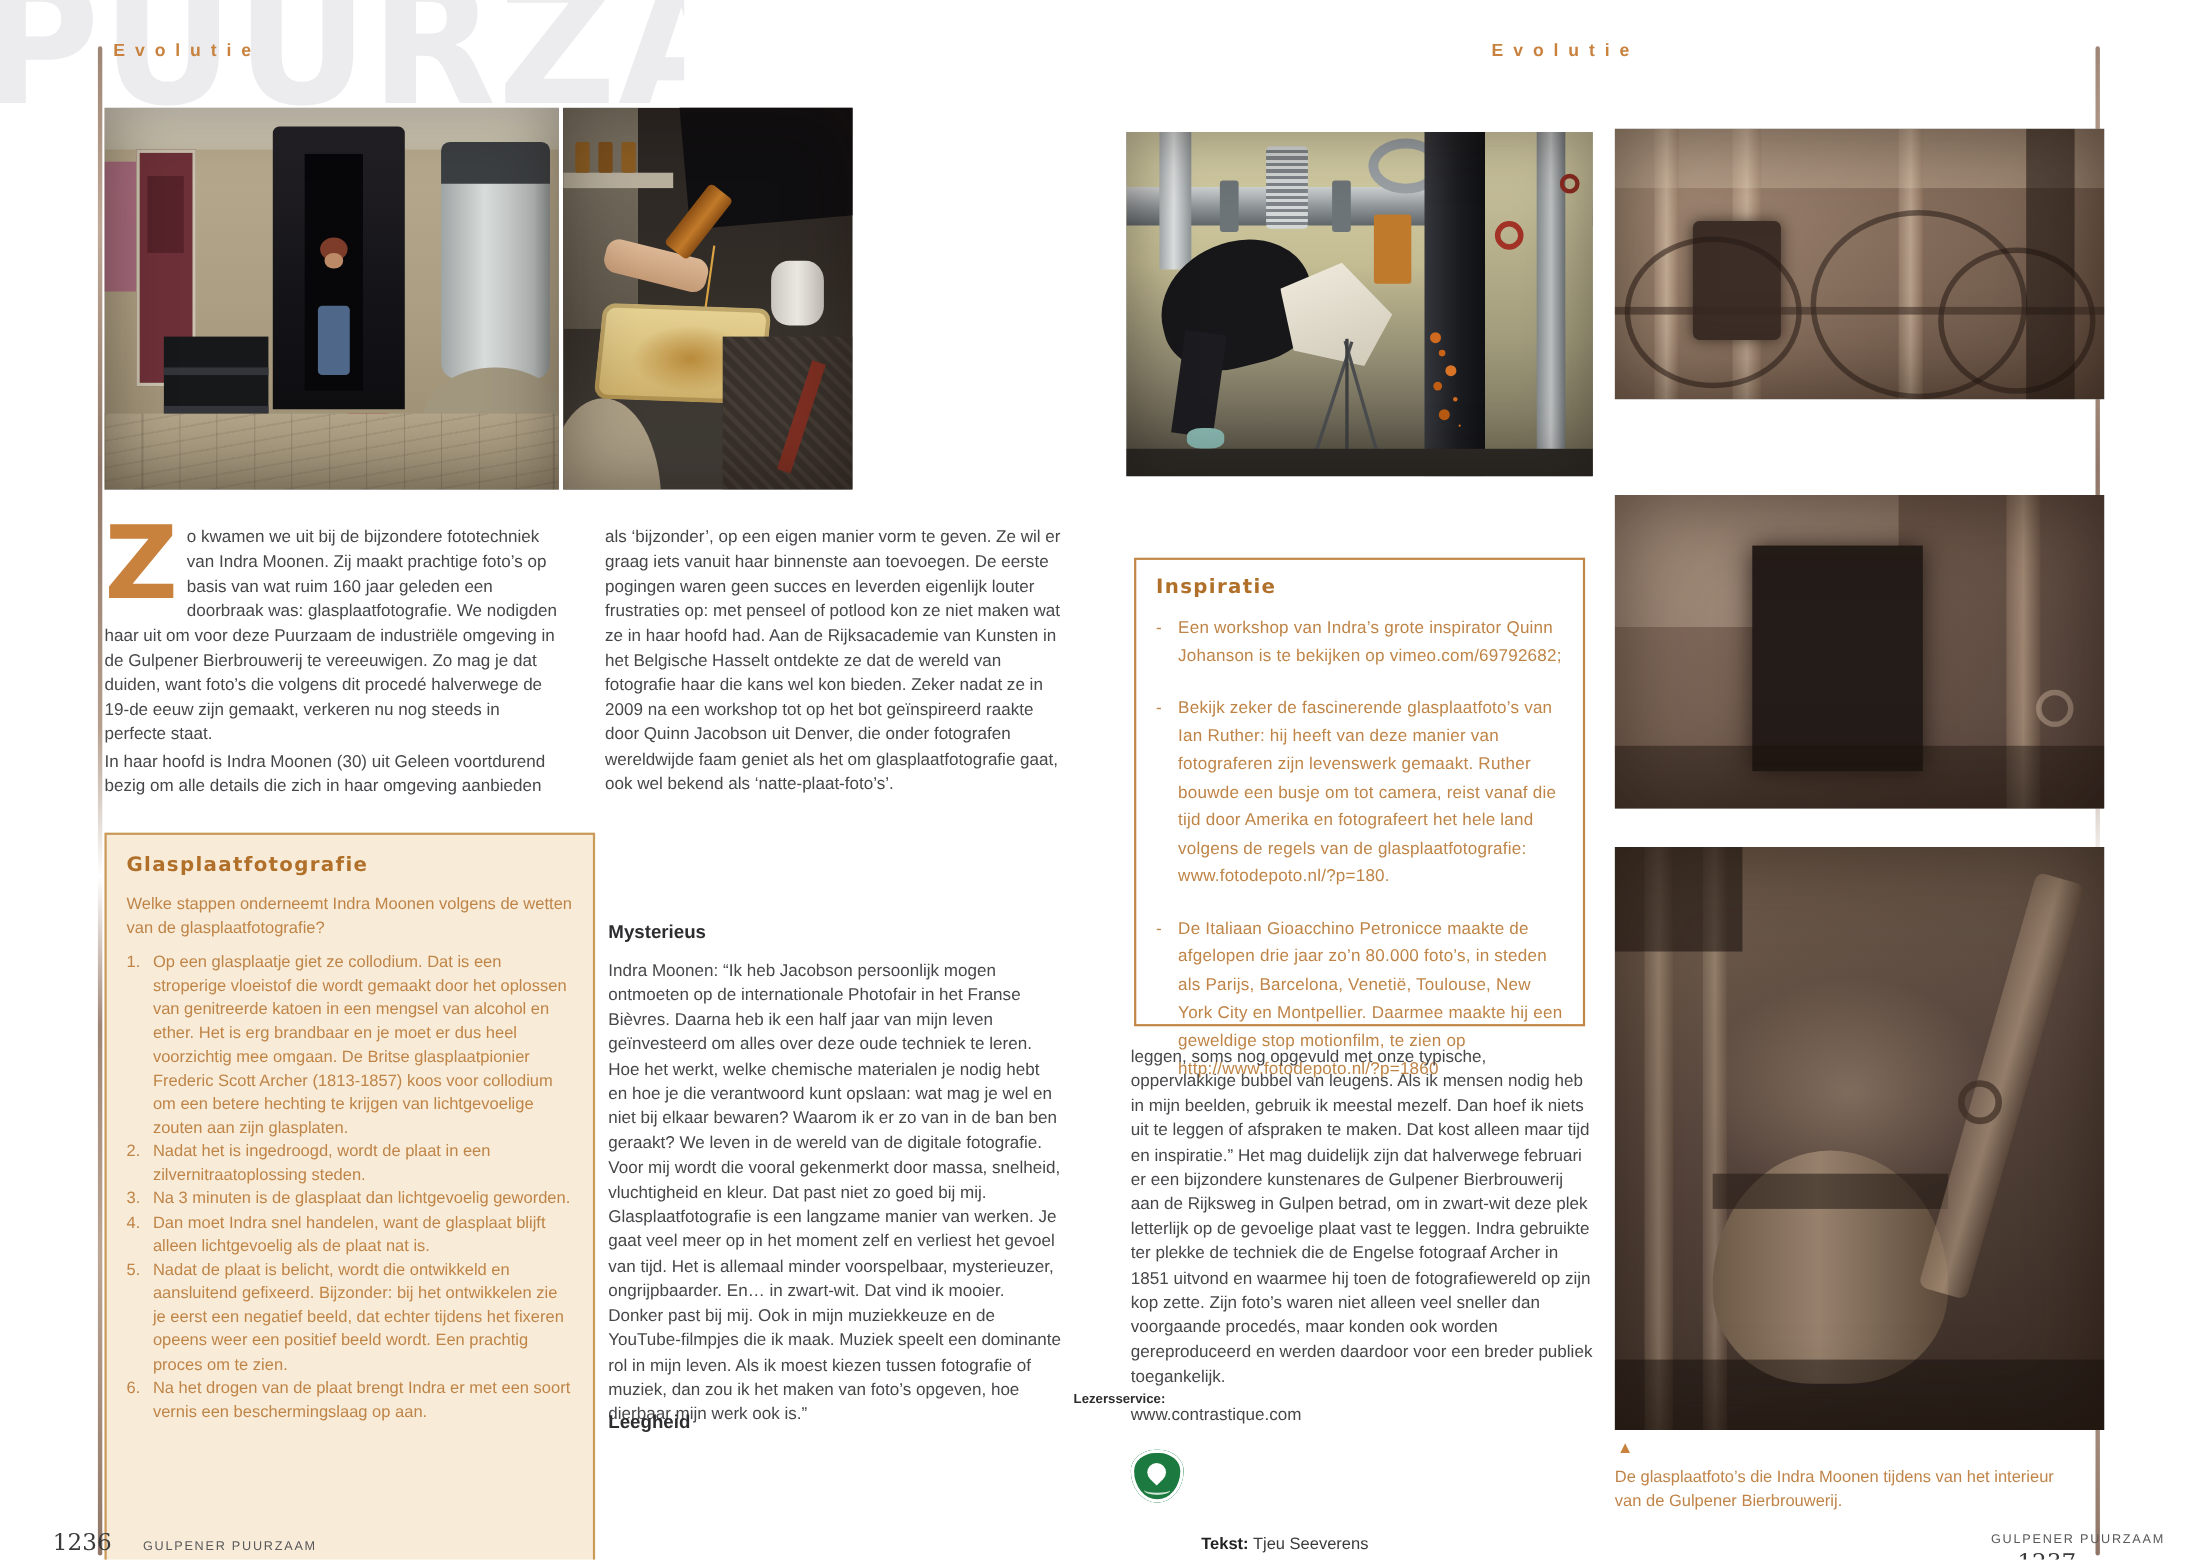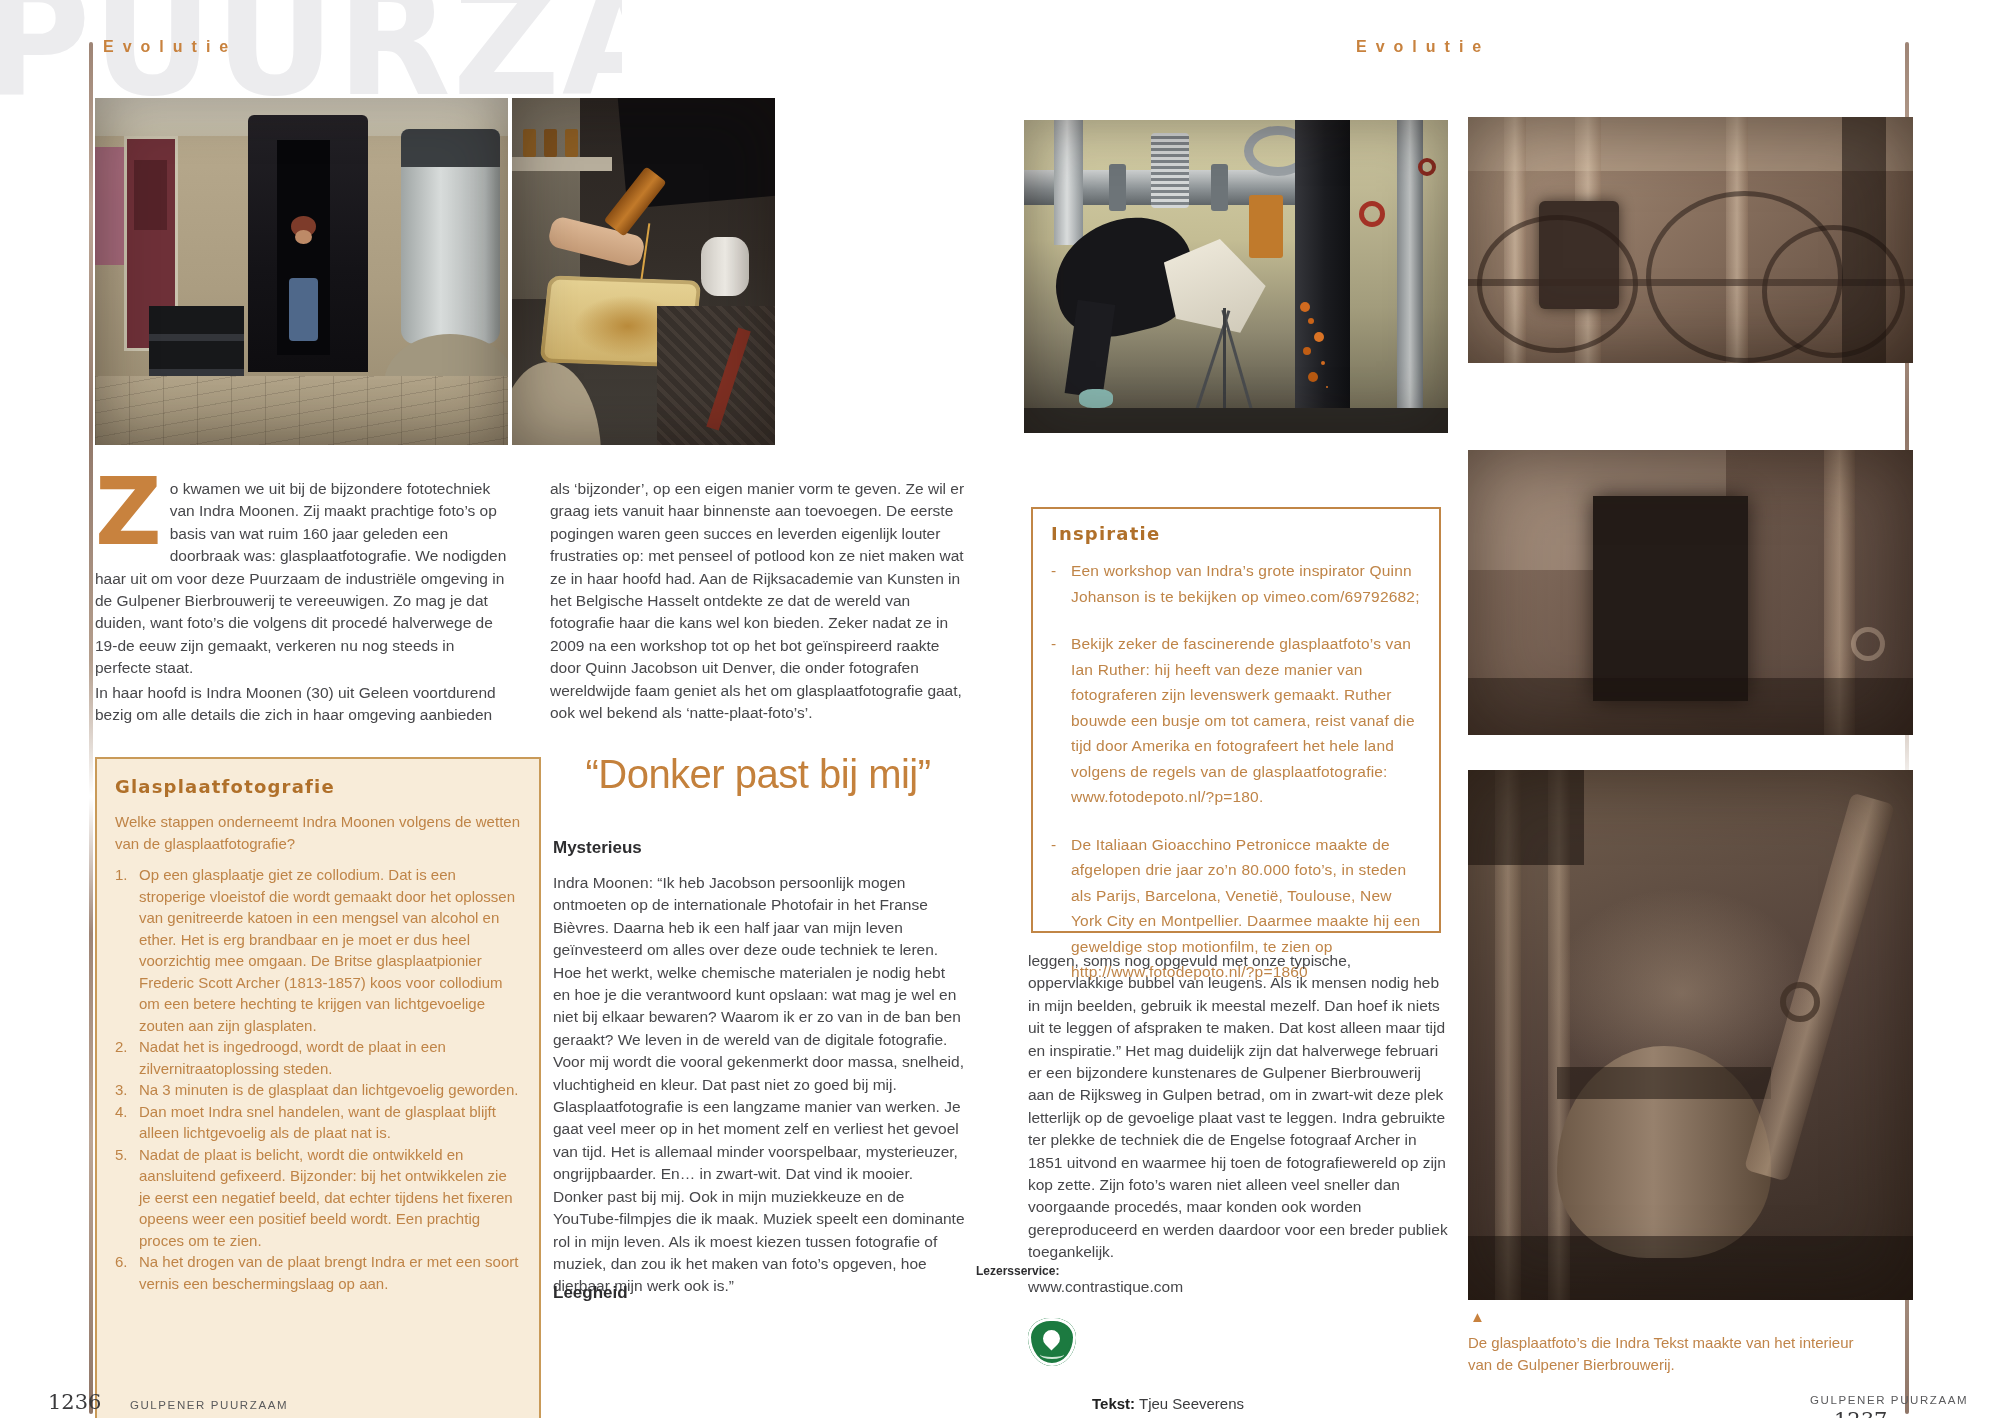--- a/index.html
+++ b/index.html
@@ -180,21 +180,20 @@
     <div class="sepia-vig"></div>
   </div>
 
   <div class="abs body" style="left:95px;top:478px;width:416px;">
     <span class="dropcap">Z</span><span>o kwamen we uit bij de bijzondere fototechniek van Indra Moonen. Zij maakt prachtige foto’s op basis van wat ruim 160 jaar geleden een doorbraak was: glasplaatfotografie. We nodigden haar uit om voor deze Puurzaam de industriële omgeving in de Gulpener Bierbrouwerij te vereeuwigen. Zo mag je dat duiden, want foto’s die volgens dit procedé halverwege de 19-de eeuw zijn gemaakt, verkeren nu nog steeds in perfecte staat.</span>
   </div>
   <div class="abs body" style="left:95px;top:682px;width:416px;">In haar hoofd is Indra Moonen (30) uit Geleen voortdurend bezig om alle details die zich in haar omgeving aanbieden</div>
 
   <div class="abs body" style="left:550px;top:478px;width:416px;">als ‘bijzonder’, op een eigen manier vorm te geven. Ze wil er graag iets vanuit haar binnenste aan toevoegen. De eerste pogingen waren geen succes en leverden eigenlijk louter frustraties op: met penseel of potlood kon ze niet maken wat ze in haar hoofd had. Aan de Rijksacademie van Kunsten in het Belgische Hasselt ontdekte ze dat de wereld van fotografie haar die kans wel kon bieden. Zeker nadat ze in 2009 na een workshop tot op het bot geïnspireerd raakte door Quinn Jacobson uit Denver, die onder fotografen wereldwijde faam geniet als het om glasplaatfotografie gaat, ook wel bekend als ‘natte-plaat-foto’s’.</div>
 
-  <div class="abs quote" style="left:550px;top:752px;width:416px;text-align:center;">“Donker past bij mij”</div>
 
   <div class="abs h-small" style="left:553px;top:838px;">Mysterieus</div>
   <div class="abs body" style="left:553px;top:872px;width:413px;">Indra Moonen: “Ik heb Jacobson persoonlijk mogen ontmoeten op de internationale Photofair in het Franse Bièvres. Daarna heb ik een half jaar van mijn leven geïnvesteerd om alles over deze oude techniek te leren. Hoe het werkt, welke chemische materialen je nodig hebt en hoe je die verantwoord kunt opslaan: wat mag je wel en niet bij elkaar bewaren? Waarom ik er zo van in de ban ben geraakt? We leven in de wereld van de digitale fotografie. Voor mij wordt die vooral gekenmerkt door massa, snelheid, vluchtigheid en kleur. Dat past niet zo goed bij mij. Glasplaatfotografie is een langzame manier van werken. Je gaat veel meer op in het moment zelf en verliest het gevoel van tijd. Het is allemaal minder voorspelbaar, mysterieuzer, ongrijpbaarder. En… in zwart-wit. Dat vind ik mooier. Donker past bij mij. Ook in mijn muziekkeuze en de YouTube-filmpjes die ik maak. Muziek speelt een dominante rol in mijn leven. Als ik moest kiezen tussen fotografie of muziek, dan zou ik het maken van foto’s opgeven, hoe dierbaar mijn werk ook is.”</div>
 
   <div class="abs h-small" style="left:553px;top:1283px;">Leegheid</div>
 
   <div class="gbox" style="left:95px;top:757px;width:446px;height:680px;padding:17px 18px;">
     <div class="boxtitle">Glasplaatfotografie</div>
     <div class="orangetxt" style="margin-top:14px;">Welke stappen onderneemt Indra Moonen volgens de wetten van de glasplaatfotografie?</div>
     <div style="margin-top:10px;">
@@ -249,21 +248,21 @@
   <div class="badge" style="left:1028px;top:1318px;">
     <div class="drop"></div>
     <div class="swirl"></div>
   </div>
   <div class="abs creditline" style="left:1092px;top:1392px;">
     <div><b>Tekst:</b> <span>Tjeu Seeverens</span></div>
     <div><b>Foto’s:</b> <span>Indra Moonen en Rob Oogstwegel</span></div>
   </div>
 
   <div class="abs tri" style="left:1470px;top:1308px;">▲</div>
-  <div class="abs caption" style="left:1468px;top:1332px;width:400px;">De glasplaatfoto’s die Indra Tekst maakte van het interieur van de Gulpener Bierbrouwerij.</div>
+  <div class="abs caption" style="left:1468px;top:1332px;width:400px;">De glasplaatfoto’s die Indra Moonen tijdens van het interieur van de Gulpener Bierbrouwerij.</div>
 
   <div class="abs" style="left:48px;top:1390px;">
     <span class="footer-num">1236</span>
     <span class="footer-label" style="margin-left:24px;">GULPENER PUURZAAM</span>
   </div>
   <div class="abs" style="left:1810px;top:1390px;">
     <span class="footer-label">GULPENER PUURZAAM</span>
     <span class="footer-num" style="margin-left:24px;">1237</span>
   </div>
 

